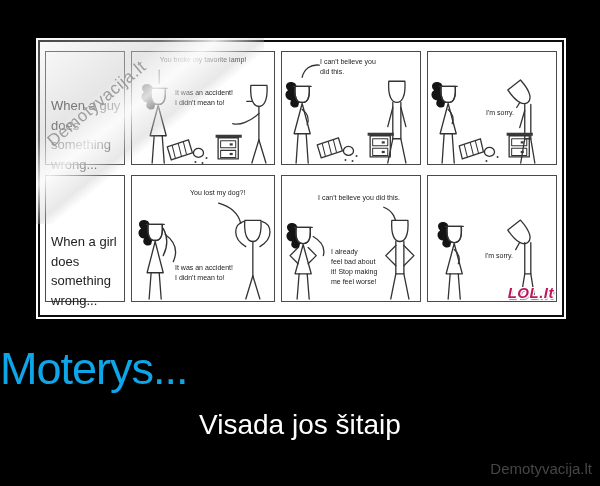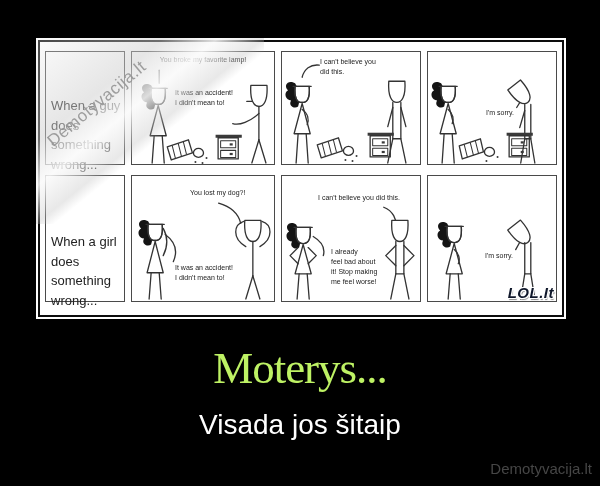--- a/index.html
+++ b/index.html
@@ -26,25 +26,25 @@
   .speech.center{left:0;right:0;text-align:center;}
   
   .wm-wedge{position:absolute;left:0;top:0;width:228px;height:186px;pointer-events:none;z-index:5;
       background:linear-gradient(to top left,rgba(255,255,255,0) 46%,rgba(190,190,190,.35) 50%,
                  rgba(250,250,250,.88) 60%,rgba(205,205,205,.5) 72%,rgba(242,242,242,.25) 100%);}
   .wm-text{position:absolute;left:-54px;top:56px;width:230px;z-index:6;pointer-events:none;
       transform:rotate(-40deg);text-align:center;font-size:17px;letter-spacing:.5px;
       color:rgba(148,148,148,.9);}
   
   .lol{position:absolute;right:2px;bottom:0px;z-index:4;
-      font-weight:bold;font-style:italic;font-size:15px;letter-spacing:.5px;color:#0f172a;
+      font-weight:bold;font-style:italic;font-size:15px;letter-spacing:.5px;color:#be185d;
       text-shadow:-1px -1px 0 #fff,1px -1px 0 #fff,-1px 1px 0 #fff,1px 1px 0 #fff,1px 2px 1px #8a8a8a;}
   
-  .title{position:absolute;left:0;right:0;top:346px;text-align:center;color:#bef264;
-         font-size:45px;line-height:1;letter-spacing:-1px;font-family:Liberation Serif, serif;}
+  .title{position:absolute;left:0;right:0;top:346px;text-align:left;color:#0ea5e9;
+         font-size:45px;line-height:1;letter-spacing:-1px;}
   .subtitle{position:absolute;left:0;right:0;top:411px;text-align:center;color:#fff;
          font-size:28px;line-height:1;}
   .credit{position:absolute;right:8px;top:461px;color:#464646;font-size:15px;line-height:1;}
 </style>
 </head>
 <body>
 
 <div class="poster">
 
   <div class="comic">

